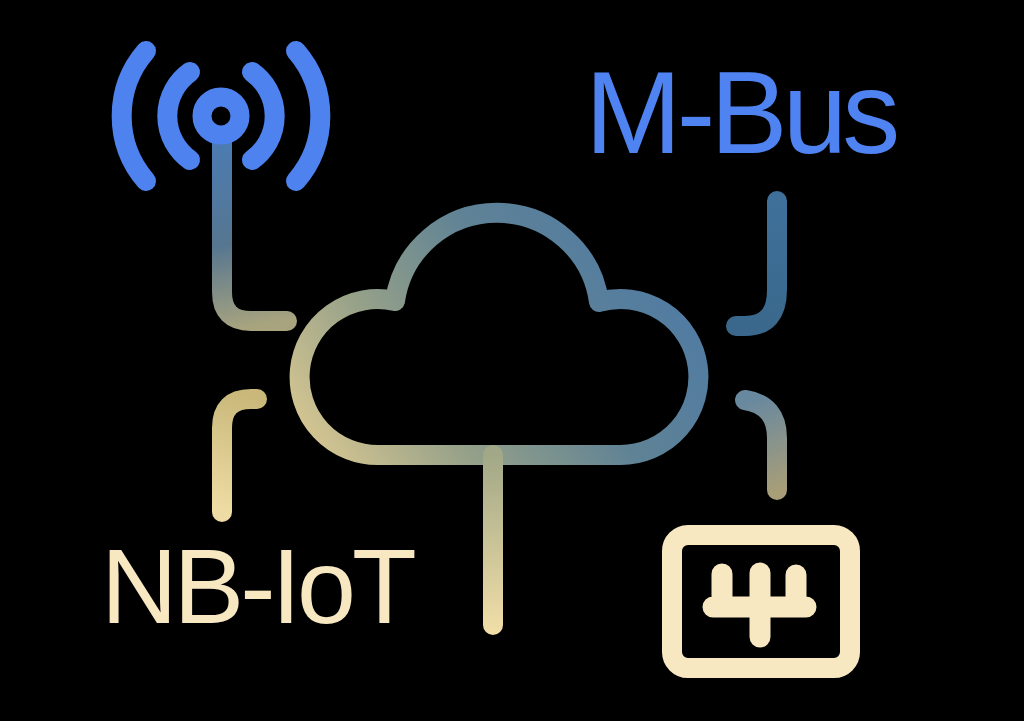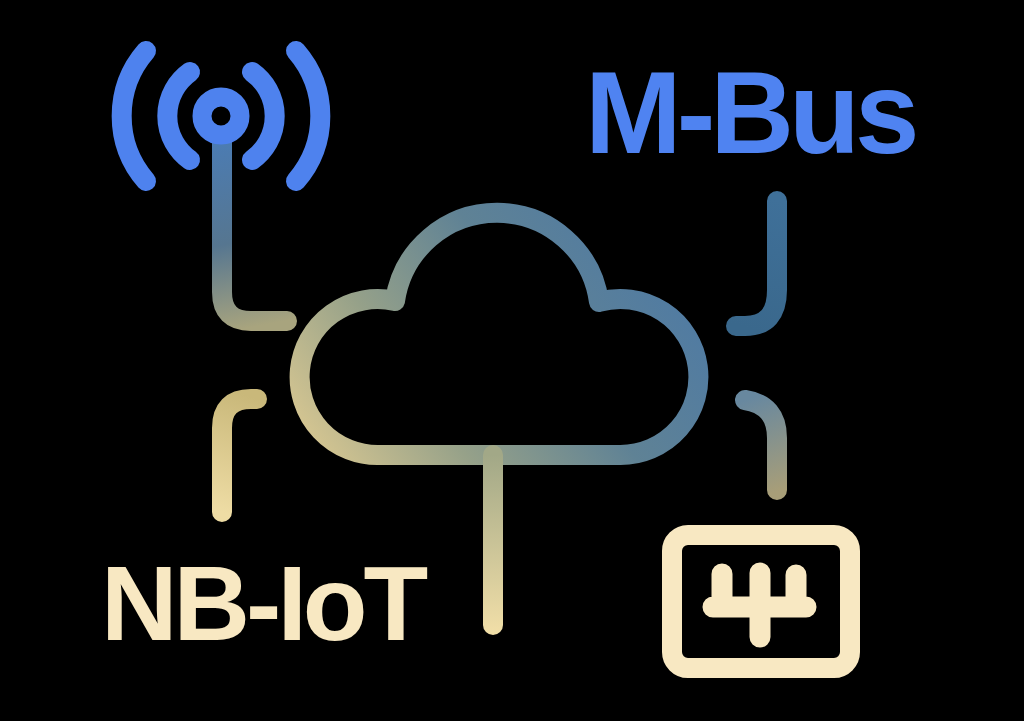--- a/index.html
+++ b/index.html
@@ -15,39 +15,38 @@
     overflow: hidden;
     font-family: "Liberation Sans", "DejaVu Sans", sans-serif;
   }
   .canvas svg {
     position: absolute;
     left: 0;
     top: 0;
   }
   .label {
     position: absolute;
-    font-weight: bold;
+    font-weight: normal;
     line-height: 1;
     white-space: nowrap;
     user-select: none;
   }
   .label-mbus {
     left: 585px;
     top: 55px;
     font-size: 116px;
     letter-spacing: -5px;
     color: var(--mbus-text-blue, #4f83f1);
   }
   .label-nbiot {
     left: 101px;
     top: 533px;
     font-size: 106px;
     letter-spacing: -4px;
     color: var(--cream, #f8e8c2);
-    margin-top: 17px;
   }
 </style>
 </head>
 <body>
 
 <div class="canvas">
 
   <svg width="1024" height="721" viewBox="0 0 1024 721">
     <defs>
       <linearGradient id="gradMast" gradientUnits="userSpaceOnUse" x1="222" y1="138" x2="258" y2="326">

